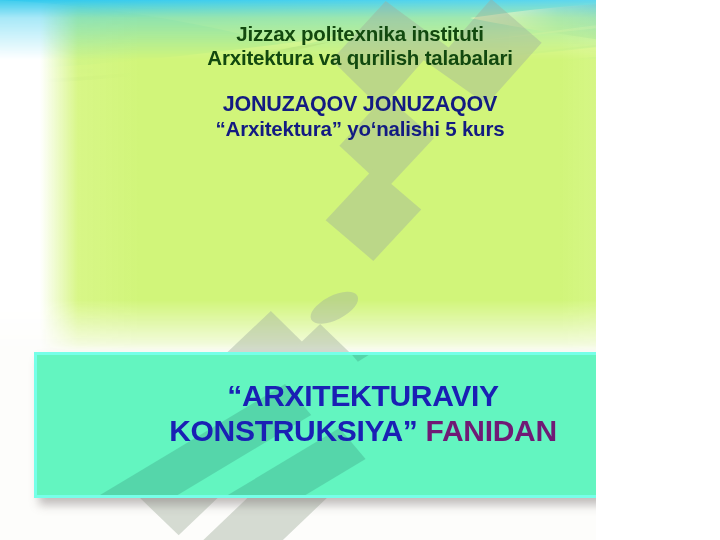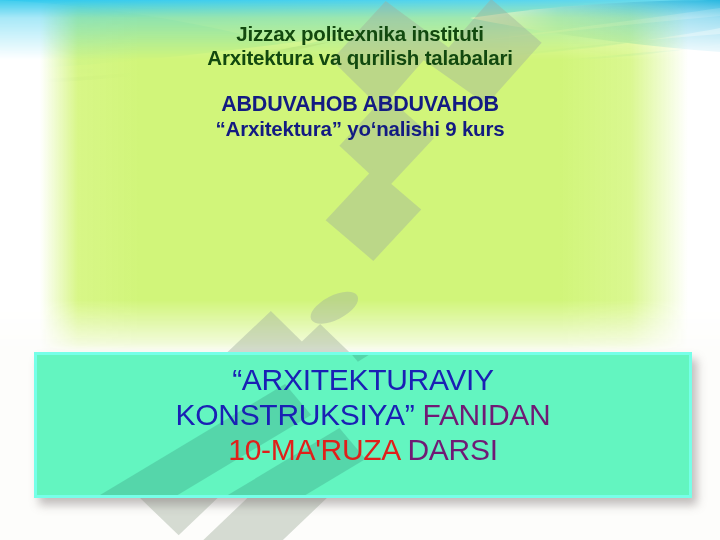--- a/index.html
+++ b/index.html
@@ -9,21 +9,21 @@
   body {
     width: 720px;
     height: 540px;
     overflow: hidden;
     font-family: "Liberation Sans", sans-serif;
     background: #ffffff;
   }
 
   #slide {
     position: relative;
-    width: 720px;
+    width: 596px;
     height: 540px;
     overflow: hidden;
     background: #ffffff;
   }
 
   
   .bg-base {
     position: absolute;
     inset: 0;
     background: #fdfdfb;
@@ -128,24 +128,25 @@
     top: 0;
     width: 658px;
     height: 146px;
     pointer-events: none;
   }
   .title-text {
     position: relative;
     text-align: center;
     padding-top: 8px;
     line-height: 1.16;
-    font-weight: normal;
+    font-weight: bold;
     font-size: 30px;
     letter-spacing: -0.3px;
     white-space: nowrap;
+    margin-top: 16px;
   }
   .t-blue  { color: #1a20b4; }
   .t-green { color: #701a75; }
   .t-red   { color: #e0201a; }
 </style>
 </head>
 <body>
 
 <div id="slide">
 
@@ -198,42 +199,38 @@
 
       <ellipse cx="214" cy="318" rx="30" ry="14"></ellipse>
       <ellipse cx="320" cy="292" rx="26" ry="12"></ellipse>
     </g>
   </svg>
 
   <div class="heading-block">
     <div class="line-green">Jizzax politexnika instituti</div>
     <div class="line-green">Arxitektura va qurilish talabalari</div>
     <div class="spacer-line"></div>
-    <div class="line-navy big">ABDUVAHOB ABDUVAHOB</div>
-    <div class="line-navy">“Arxitektura” yoʻnalishi 9 kurs</div>
+    <div class="line-navy big">JONUZAQOV JONUZAQOV</div>
+    <div class="line-navy">“Arxitektura” yoʻnalishi 5 kurs</div>
   </div>
 
   <div class="title-box">
 
     <svg class="title-box-wm" viewBox="0 0 658 146" preserveAspectRatio="none">
       <g fill="#49b896" opacity="0.5" transform="rotate(-20 329 73)">
         <path d="M20,52 L268,4 L282,42 L34,90 Z"></path>
         <path d="M56,112 L304,64 L318,102 L70,150 Z"></path>
         <path d="M330,-30 L470,-60 L484,-22 L344,8 Z"></path>
       </g>
     </svg>
 
     <div class="title-text">
       <div>
         <span class="t-blue">“ARXITEKTURAVIY</span>
       </div>
       <div>
         <span class="t-blue">KONSTRUKSIYA”</span>
         <span class="t-green">FANIDAN</span>
       </div>
-      <div>
-        <span class="t-red">10-MA'RUZA</span>
-        <span class="t-green">DARSI</span>
-      </div>
     </div>
   </div>
 
 </div>
 
 </body></html>

